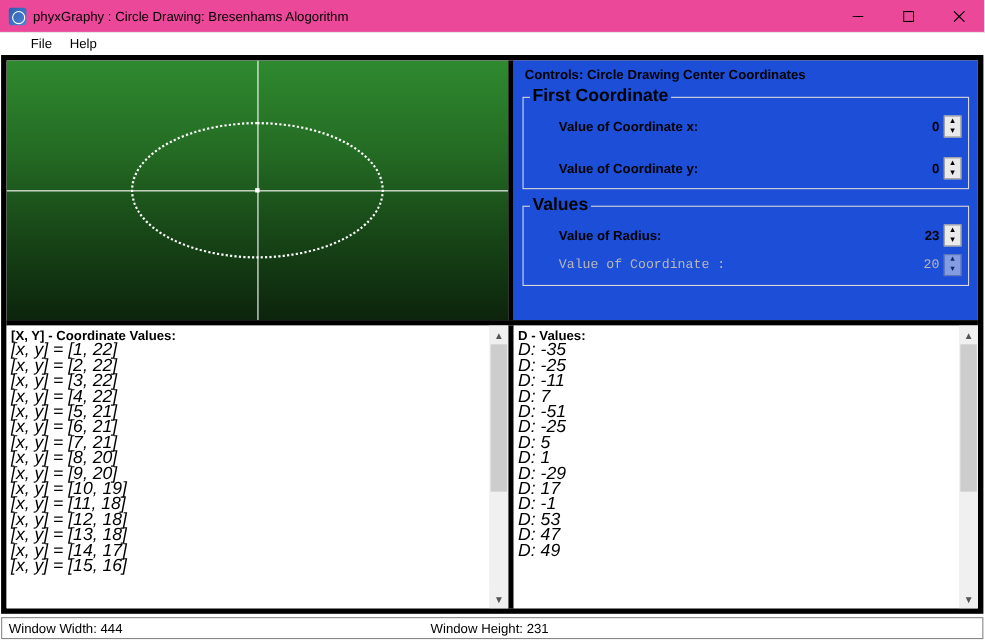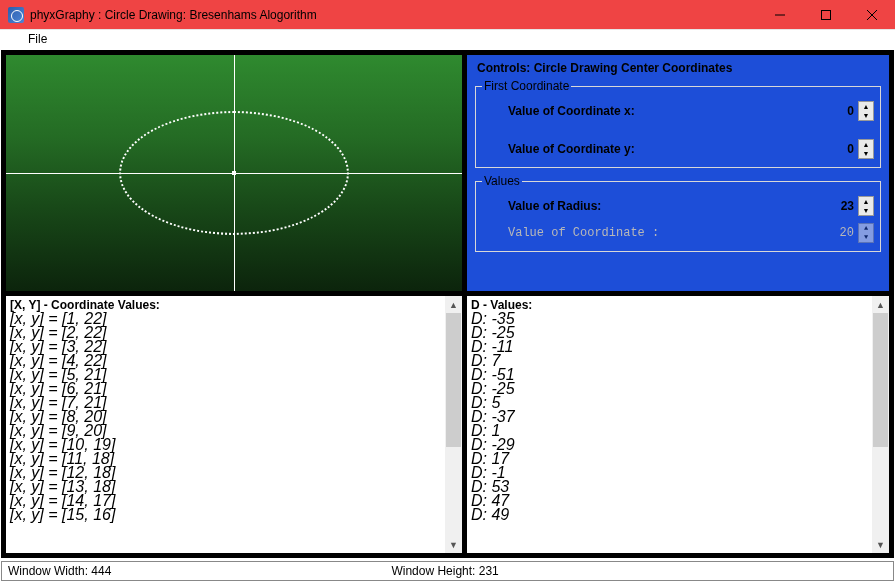--- a/index.html
+++ b/index.html
@@ -1,28 +1,28 @@
 <!DOCTYPE html>
 <html><head>
 <meta charset="utf-8">
 <style>
 * { box-sizing: border-box; margin: 0; padding: 0; }
 body { font-family: "Segoe UI", Arial, sans-serif; font-size: 12px; background: #fff; width: 895px; height: 585px; overflow: hidden; }
 
 
-.titlebar { height: 30px; display: flex; align-items: center; background: #ef4444; border-bottom: 1px solid #e6e6e6; }
+.titlebar { height: 30px; display: flex; align-items: center; background: #ec4899; border-bottom: 1px solid #e6e6e6; }
 .titlebar .icon { width: 16px; height: 16px; margin: 0 6px 0 8px; background: linear-gradient(135deg,#2b5dad,#4d86d6); border-radius: 2px; position: relative; }
 .titlebar .icon::after { content:""; position:absolute; left:3px; top:3px; width:10px; height:10px; border:1px solid #fff; border-radius:50%; }
 .titlebar .title { flex:1; font-size:12px; color:#000; }
 .winbtns { display:flex; }
 .winbtn { width:46px; height:30px; display:flex; align-items:center; justify-content:center; font-size:14px; }
 .winbtn svg { display:block; }
 
 
-.menubar { height:20px; display:flex; align-items:flex-start; padding:0 20px; font-size:12px; background:#fff;flex-direction:column; }
+.menubar { height:20px; display:flex; align-items:center; padding:0 20px; font-size:12px; background:#fff; }
 .menubar .menuitem { padding:2px 8px; }
 
 
 .frame { border:5px solid #000; margin:0 1px; }
 
 
 .grid { display:grid; grid-template-columns: 456px 5px 1fr; grid-template-rows: 236px 5px 1fr; height:498px; }
 .divider-v { background:#000; }
 .divider-h { background:#000; grid-column:1 / span 3; }
 
@@ -31,21 +31,21 @@
 .canvas-bg { position:absolute; inset:0; background: linear-gradient(to bottom, #2f8a2f 0%, #246b24 35%, #184818 65%, #0c240c 100%); }
 .xaxis { position:absolute; left:0; right:0; top:50%; height:1px; background:#fff; }
 .yaxis { position:absolute; top:0; bottom:0; left:50%; width:1px; background:#fff; }
 .center-dot { position:absolute; left:50%; top:50%; width:4px; height:4px; background:#fff; transform:translate(-50%,-50%); }
 .ellipse { position:absolute; left:50%; top:50%; width:230px; height:124px; transform:translate(-50%,-50%); border:2px dotted #fff; border-radius:50%; }
 
 
 .controls-cell { background:#1d4ed8; padding:4px 8px 4px 8px; font-size:12px; }
 .controls-title { font-weight:bold; margin:2px 0 4px 2px; }
 fieldset.group { border:1px solid #d8d8d8; margin:0 0 6px 0; padding:2px 6px 8px 6px; }
-fieldset.group legend { font-weight:normal; font-size:12px; padding:0 2px; }
+fieldset.group legend { font-weight:bold; font-size:16px; padding:0 2px; }
 .row { display:flex; align-items:center; margin:6px 0 0 26px; }
 .row .lbl { flex:1; font-weight:bold; }
 .row .val { width:40px; text-align:right; font-weight:bold; padding-right:4px; }
 .row.disabled .lbl, .row.disabled .val { color:#b8b8b8; font-weight:normal; }
 .spin { width:16px; height:20px; border:1px solid #999; background:#eaeaea; display:flex; flex-direction:column; }
 .spin div { flex:1; display:flex; align-items:center; justify-content:center; font-size:7px; line-height:1; }
 .spin.disabled { opacity:.5; }
 
 
 .listpane { background:#fff; position:relative; overflow:hidden; font-family: Arial, sans-serif; }
@@ -181,21 +181,20 @@
     <div class="listpane">
       <div class="head">D - Values:</div>
       <div class="items" id="d-items">
           <div>D: -35</div>
           <div>D: -25</div>
           <div>D: -11</div>
           <div>D: 7</div>
           <div>D: -51</div>
           <div>D: -25</div>
           <div>D: 5</div>
-          <div>D: -37</div>
           <div>D: 1</div>
           <div>D: -29</div>
           <div>D: 17</div>
           <div>D: -1</div>
           <div>D: 53</div>
           <div>D: 47</div>
           <div>D: 49</div>
         </div>
       <div class="scrollbar">
         <div class="arr">▲</div>

